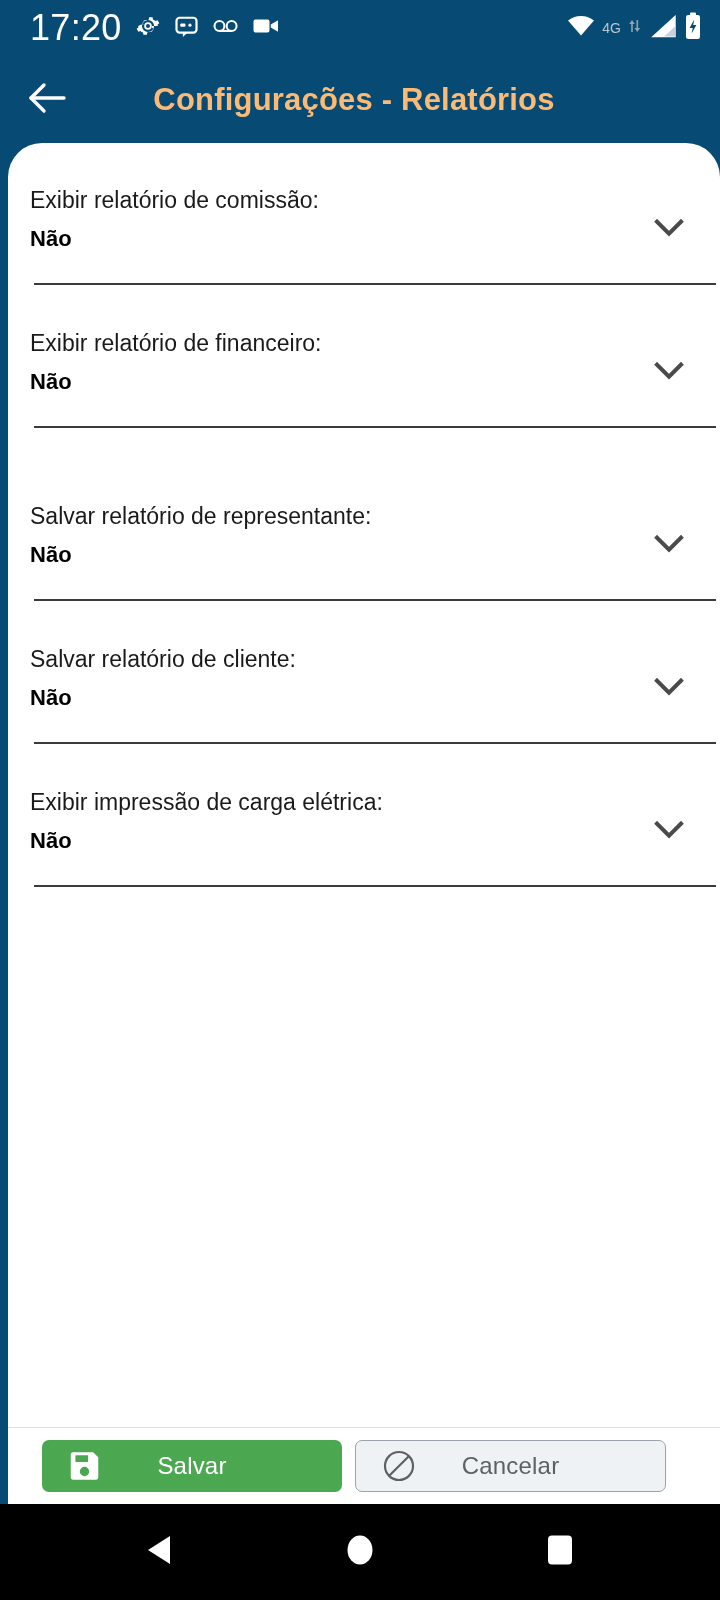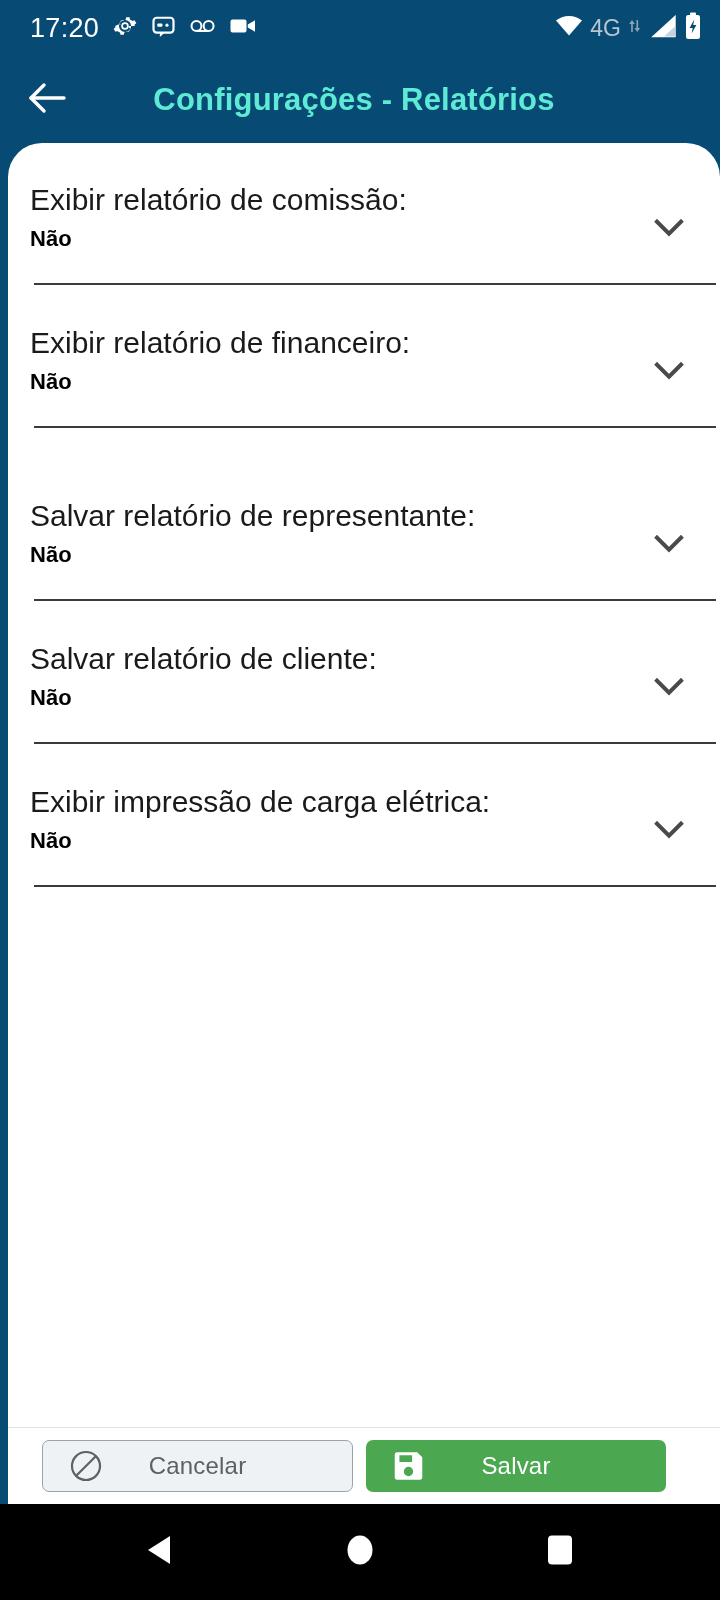--- a/index.html
+++ b/index.html
@@ -18,41 +18,41 @@
 
   
   .statusbar {
     height:56px; flex:0 0 56px;
     background:#074B75;
     display:flex; align-items:center;
     padding:0 18px 0 30px;
     color:#ffffff;
   }
   .status-left { display:flex; align-items:center; gap:13px; }
-  .status-clock { font-size:27px; letter-spacing:.3px; font-weight:400; color:#fff; }
+  .status-clock { font-size:36px; letter-spacing:.3px; font-weight:400; color:#fff; }
   .status-right { margin-left:auto; display:flex; align-items:center; gap:7px; }
   .sicon { display:block; }
-  .net-label { font-size:23px; color:#b9c6d1; font-weight:400; letter-spacing:0px; }
+  .net-label { font-size:14px; color:#b9c6d1; font-weight:400; letter-spacing:0px; }
 
   
   .appbar {
     flex:0 0 87px; height:87px;
     background:#074B75;
     display:flex; align-items:center;
     position:relative;
   }
   .back-btn {
     width:66px; height:66px; margin-left:15px;
     display:flex; align-items:center; justify-content:center;
     border-radius:50%;
   }
   .appbar-title {
     position:absolute; left:0; right:12px;
     text-align:center;
-    font-size:31px; font-weight:700; color:#5eead4;
+    font-size:31px; font-weight:700; color:#fdba74;
     letter-spacing:.2px;
     pointer-events:none;
   }
 
   
   .card {
     flex:1 1 auto;
     margin-left:8px;
     background:#ffffff;
     border-top-left-radius:34px;
@@ -72,21 +72,21 @@
     padding:0 0 0 22px;
     position:relative;
   }
   .setting-body {
     padding-top:13px;
     padding-bottom:10px;
     padding-right:16px;
     position:relative;
   }
   .setting-label {
-    font-size:30px;
+    font-size:23px;
     color:#1a1a1a;
     line-height:30px;
     font-weight:400;
   }
   .setting-value {
     font-size:22px;
     color:#000000;
     font-weight:700;
     line-height:40px;
     margin-top:4px;
@@ -309,37 +309,37 @@
           </span>
         </div>
         <div class="divider"></div>
       </div>
 
     </div>
 
     <div class="action-sep"></div>
 
     <div class="actionbar">
+      <div class="btn btn-save">
+        <span class="btn-icon">
+          <svg width="33" height="33" viewBox="0 0 24 24" fill="#ffffff">
+            <path d="M18.3 2H3.6C2.7 2 2 2.7 2 3.6v16.8c0 .9.7 1.6 1.6 1.6h16.8c.9 0 1.6-.7 1.6-1.6V5.7L18.3 2zM12 19.4a3.4 3.4 0 110-6.8 3.4 3.4 0 010 6.8zM14.6 9H5.4V4.2h9.2V9z"></path>
+          </svg>
+        </span>
+        <span class="btn-label">Salvar</span>
+      </div>
       <div class="btn btn-cancel">
         <span class="btn-icon">
           <svg width="34" height="34" viewBox="0 0 34 34" fill="none">
             <circle cx="17" cy="17" r="14" stroke="#5d6166" stroke-width="2.2"></circle>
             <line x1="7.2" y1="26.8" x2="26.8" y2="7.2" stroke="#5d6166" stroke-width="2.2"></line>
           </svg>
         </span>
         <span class="btn-label">Cancelar</span>
       </div>
-      <div class="btn btn-save">
-        <span class="btn-icon">
-          <svg width="33" height="33" viewBox="0 0 24 24" fill="#ffffff">
-            <path d="M18.3 2H3.6C2.7 2 2 2.7 2 3.6v16.8c0 .9.7 1.6 1.6 1.6h16.8c.9 0 1.6-.7 1.6-1.6V5.7L18.3 2zM12 19.4a3.4 3.4 0 110-6.8 3.4 3.4 0 010 6.8zM14.6 9H5.4V4.2h9.2V9z"></path>
-          </svg>
-        </span>
-        <span class="btn-label">Salvar</span>
-      </div>
     </div>
   </div>
 
   <div class="navbar">
     <div class="nav-btn">
       <span>
         <svg width="30" height="32" viewBox="0 0 30 32" fill="#ffffff">
           <path d="M25 2L3 16l22 14z"></path>
         </svg>
       </span>

